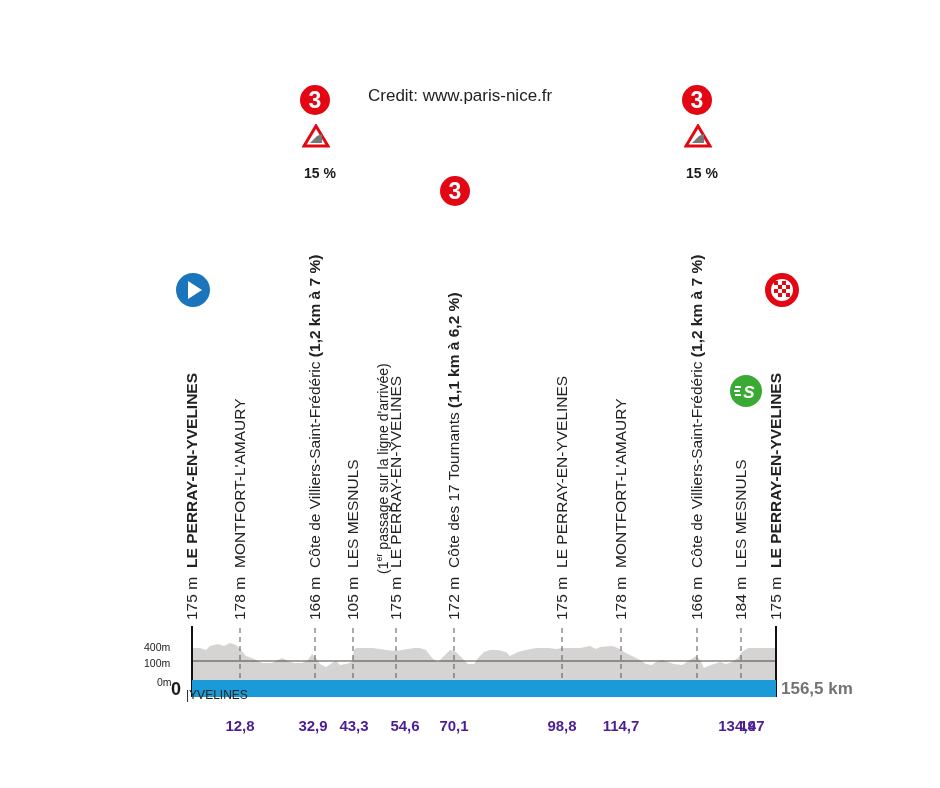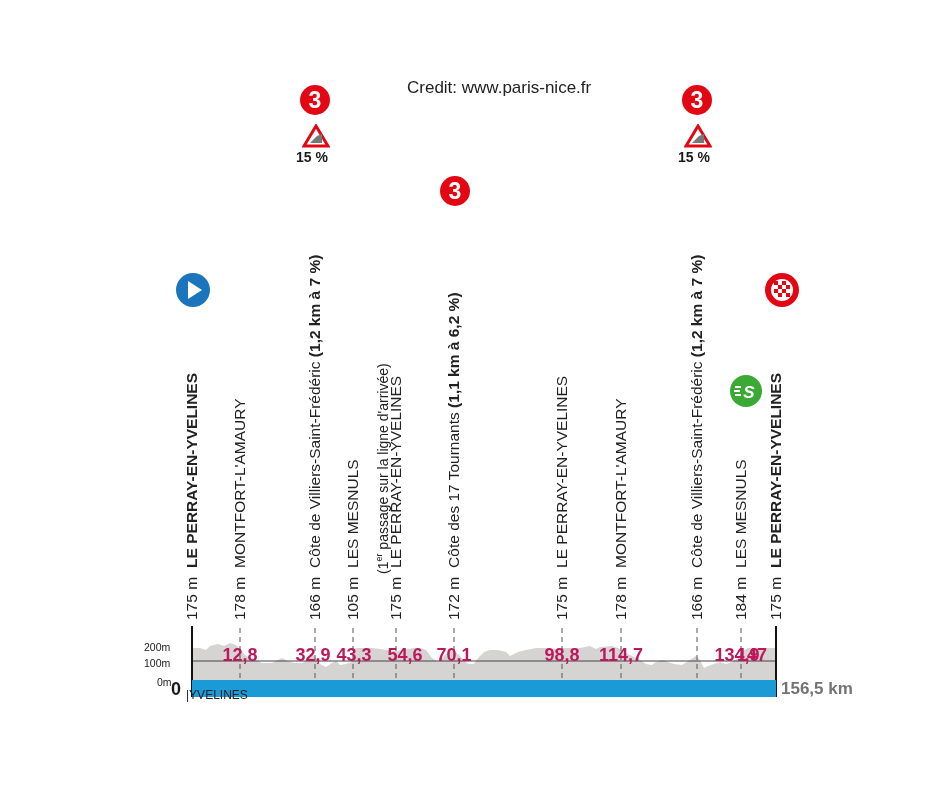--- a/index.html
+++ b/index.html
@@ -1,25 +1,25 @@
 <!DOCTYPE html>
 <html><head>
 <meta charset="utf-8">
 <style>
   html, body { margin:0; padding:0; background:#ffffff; }
   body { width:940px; height:788px; position:relative; overflow:hidden; font-family:"Liberation Sans", sans-serif; color:#1a1a1a; }
-  .credit { position:absolute; left:368px; top:78px; font-size:17px; color:#222;margin-left:39px; }
+  .credit { position:absolute; left:368px; top:86px; font-size:17px; color:#222; }
   .vlabel { position:absolute; transform-origin:left bottom; transform:rotate(-90deg); white-space:nowrap; font-size:15.5px; line-height:18px; color:#222; }
   .vlabel .alt { margin-right:9px; }
   .vlabel b { font-weight:bold; }
   .vlabel .sub { display:block; position:absolute; left:46px; top:-17px; font-size:14px; }
   .sup { font-size:9px; vertical-align:super; }
   .badge-cat { position:absolute; width:30px; height:30px; border-radius:50%; background:#e30613; color:#fff; font-weight:bold; font-size:23px; text-align:center; line-height:30px; font-family:"Liberation Sans", sans-serif; }
-  .grad { position:absolute; width:40px; text-align:left; font-weight:bold; font-size:14px; }
-  .kmlabel { position:absolute; color:#be185d; font-weight:bold; font-size:18px; top:645px; transform:translateX(-50%); }
+  .grad { position:absolute; width:40px; text-align:right; font-weight:bold; font-size:14px;margin-top:16px; }
+  .kmlabel { position:absolute; color:#4c1d95; font-weight:bold; font-size:15px; top:717px; transform:translateX(-50%); }
   .axis-lbl { position:absolute; font-size:10.5px; color:#222; }
 </style>
 </head>
 <body>
 
 <div>
 
   <div class="credit">Credit: www.paris-nice.fr</div>
 
   <div class="badge-cat" style="left:300px;top:85px;">3</div>
@@ -119,21 +119,21 @@
       <line x1="697" y1="628" x2="697" y2="680"></line>
       <line x1="741" y1="628" x2="741" y2="680"></line>
     </g>
 
     <line x1="192" y1="626" x2="192" y2="697" stroke="#111" stroke-width="2"></line>
     <line x1="776" y1="626" x2="776" y2="697" stroke="#111" stroke-width="2"></line>
 
     <rect x="192" y="680" width="584" height="17" fill="#1a9ad6"></rect>
   </svg>
 
-  <div class="axis-lbl" style="left:144px;top:641px;">200m</div>
+  <div class="axis-lbl" style="left:144px;top:641px;">400m</div>
   <div class="axis-lbl" style="left:144px;top:657px;">100m</div>
   <div class="axis-lbl" style="left:157px;top:676px;">0m</div>
   <div style="position:absolute;left:171px;top:679px;font-weight:bold;font-size:18px;">0</div>
 
   <div class="kmlabel" style="left:240px;">12,8</div>
   <div class="kmlabel" style="left:307px;margin-left:6px;">32,9</div>
   <div class="kmlabel" style="left:354px;text-align:center;">43,3</div>
   <div class="kmlabel" style="left:405px;">54,6</div>
   <div class="kmlabel" style="left:454px;">70,1</div>
   <div class="kmlabel" style="left:562px;">98,8</div>

